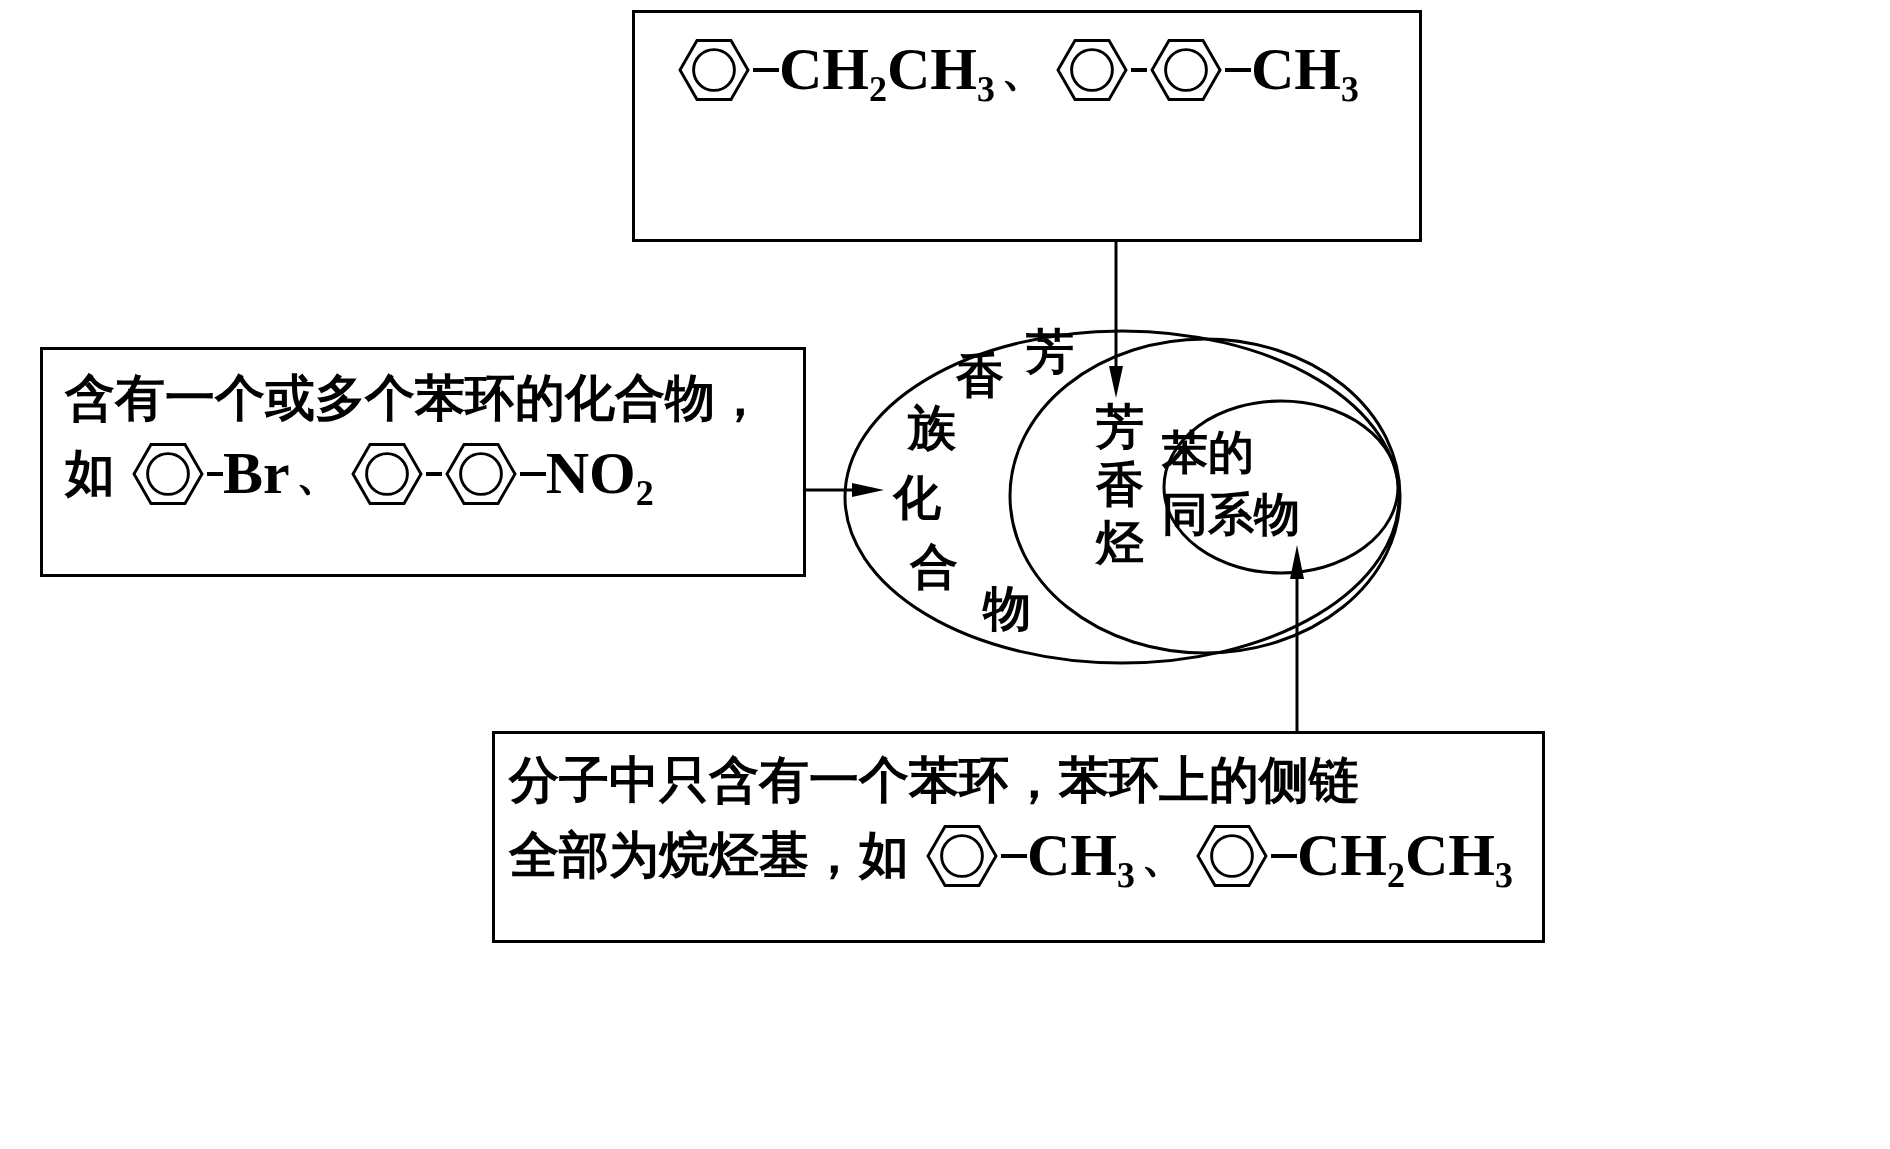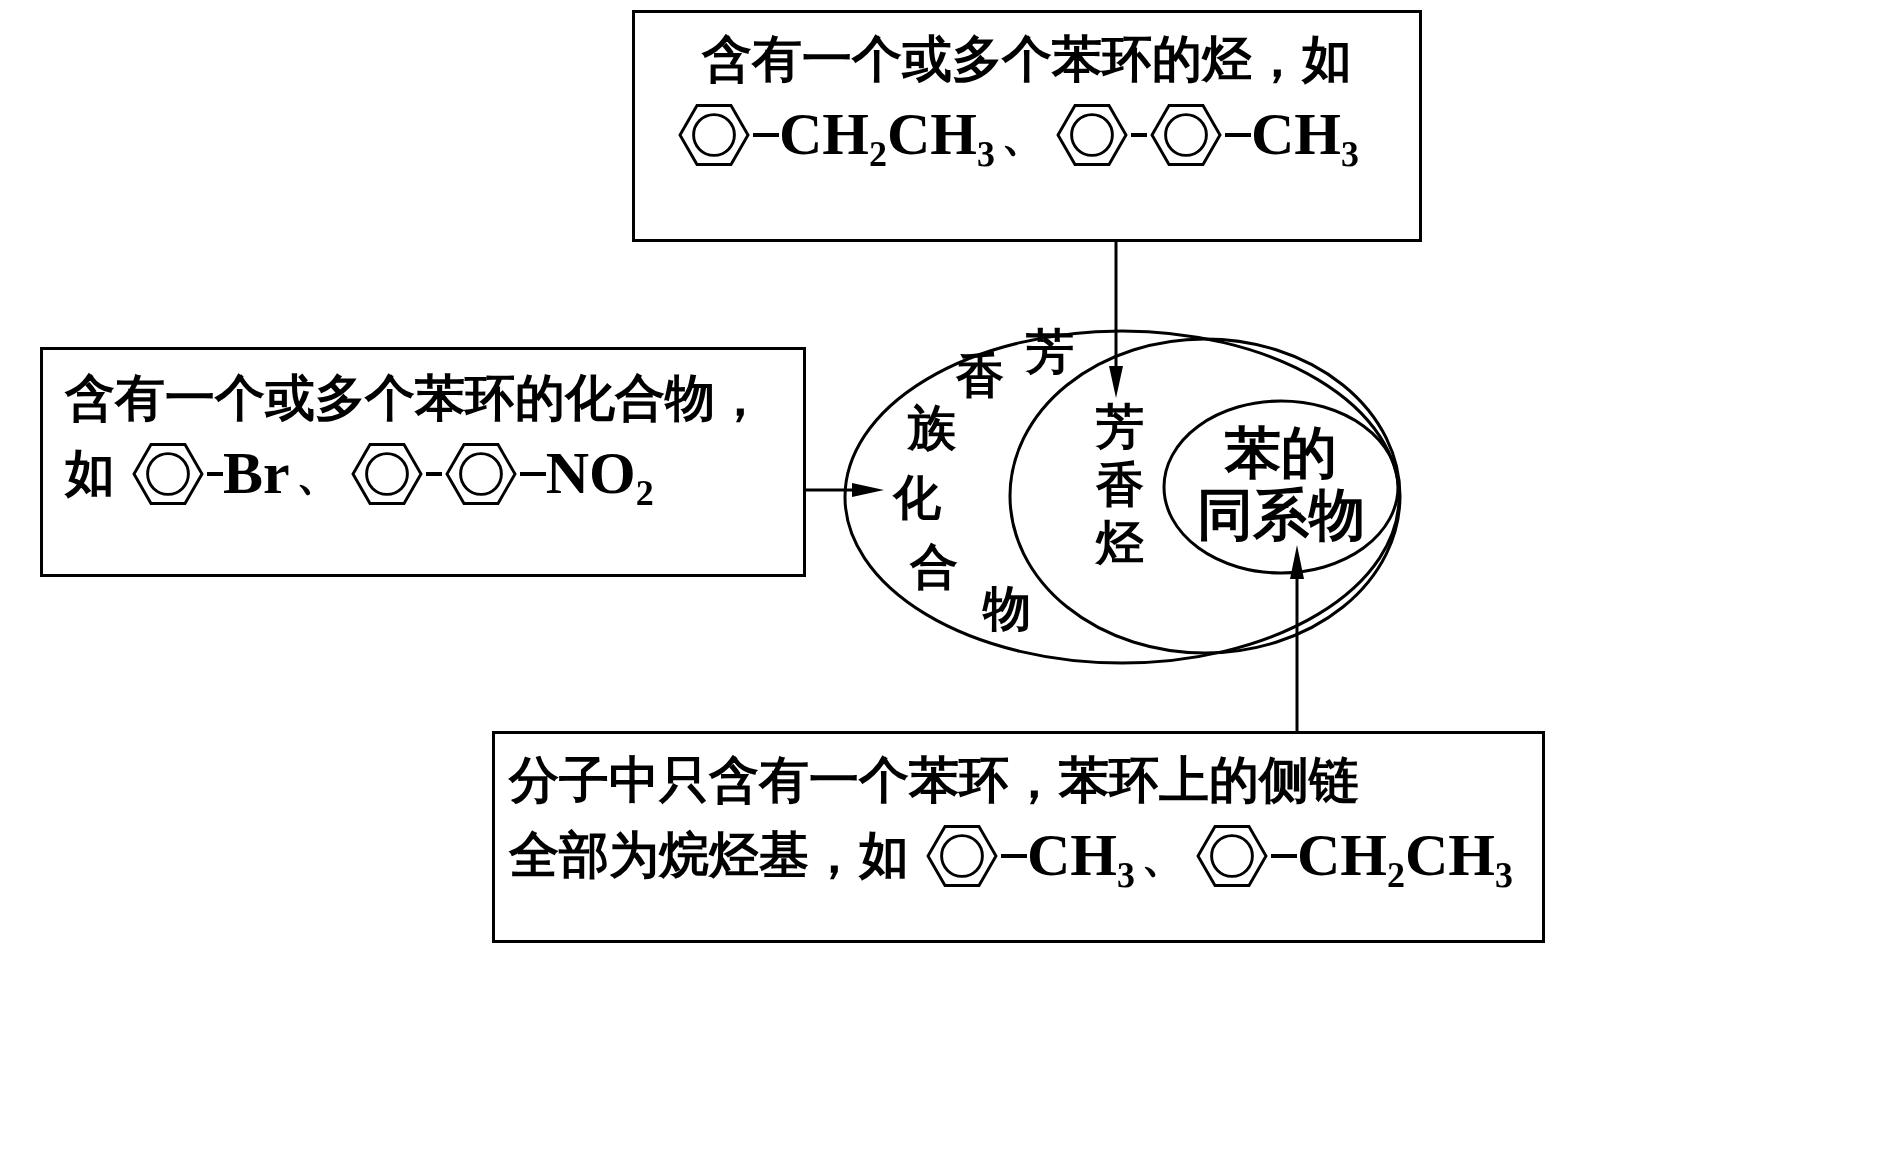--- a/index.html
+++ b/index.html
@@ -21,21 +21,21 @@
   .row { display:flex; align-items:center; margin-top:8px; }
   .top-box .row { padding-left:22px; }
   .benzene { width:78px; height:68px; flex:0 0 auto; display:block; }
   .bond { display:inline-block; width:26px; height:4px; background:#000; flex:0 0 auto; }
   .bond.short { width:16px; }
   .prefix { margin-right:14px; }
 
   .euler-char { position:absolute; font-size:48px; font-weight:bold; line-height:1; }
   .middle-label { position:absolute; left:1096px; top:398px; display:flex; flex-direction:column; align-items:center; }
   .middle-label span { font-size:48px; font-weight:bold; line-height:58px; }
-  .inner-label { position:absolute; left:1162px; top:422px; width:238px; text-align:center; font-size:56px; font-weight:bold; line-height:62px; }
+  .inner-label { position:absolute; left:1162px; top:422px; width:238px; font-size:46px; font-weight:bold; line-height:62px; }
 </style>
 </head>
 <body>
 
 <div class="canvas">
 
   <svg class="layer" viewBox="0 0 1890 1149">
     <ellipse cx="1122" cy="497" rx="277" ry="166" fill="none" stroke="#000" stroke-width="3"></ellipse>
     <ellipse cx="1205" cy="496" rx="195" ry="157" fill="none" stroke="#000" stroke-width="3"></ellipse>
     <ellipse cx="1281" cy="487" rx="117" ry="86" fill="none" stroke="#000" stroke-width="3"></ellipse>
@@ -62,21 +62,20 @@
     <span>香</span>
     <span>烃</span>
   </div>
 
   <div class="inner-label">
     <div>苯的</div>
     <div>同系物</div>
   </div>
 
   <div class="box top-box">
-    <div class="cn line1">含有一个或多个苯环的烃，如</div>
     <div class="row">
       <svg class="benzene" viewBox="0 0 80 70">
         <polygon points="75,35 57.5,65.3 22.5,65.3 5,35 22.5,4.7 57.5,4.7" fill="none" stroke="#000" stroke-width="3"></polygon>
         <circle cx="40" cy="35" r="21" fill="none" stroke="#000" stroke-width="3"></circle>
       </svg>
       <span class="bond"></span>
       <span class="formula">CH₂CH₃</span>
       <span class="sep">、</span>
       <svg class="benzene" viewBox="0 0 80 70">
         <polygon points="75,35 57.5,65.3 22.5,65.3 5,35 22.5,4.7 57.5,4.7" fill="none" stroke="#000" stroke-width="3"></polygon>

